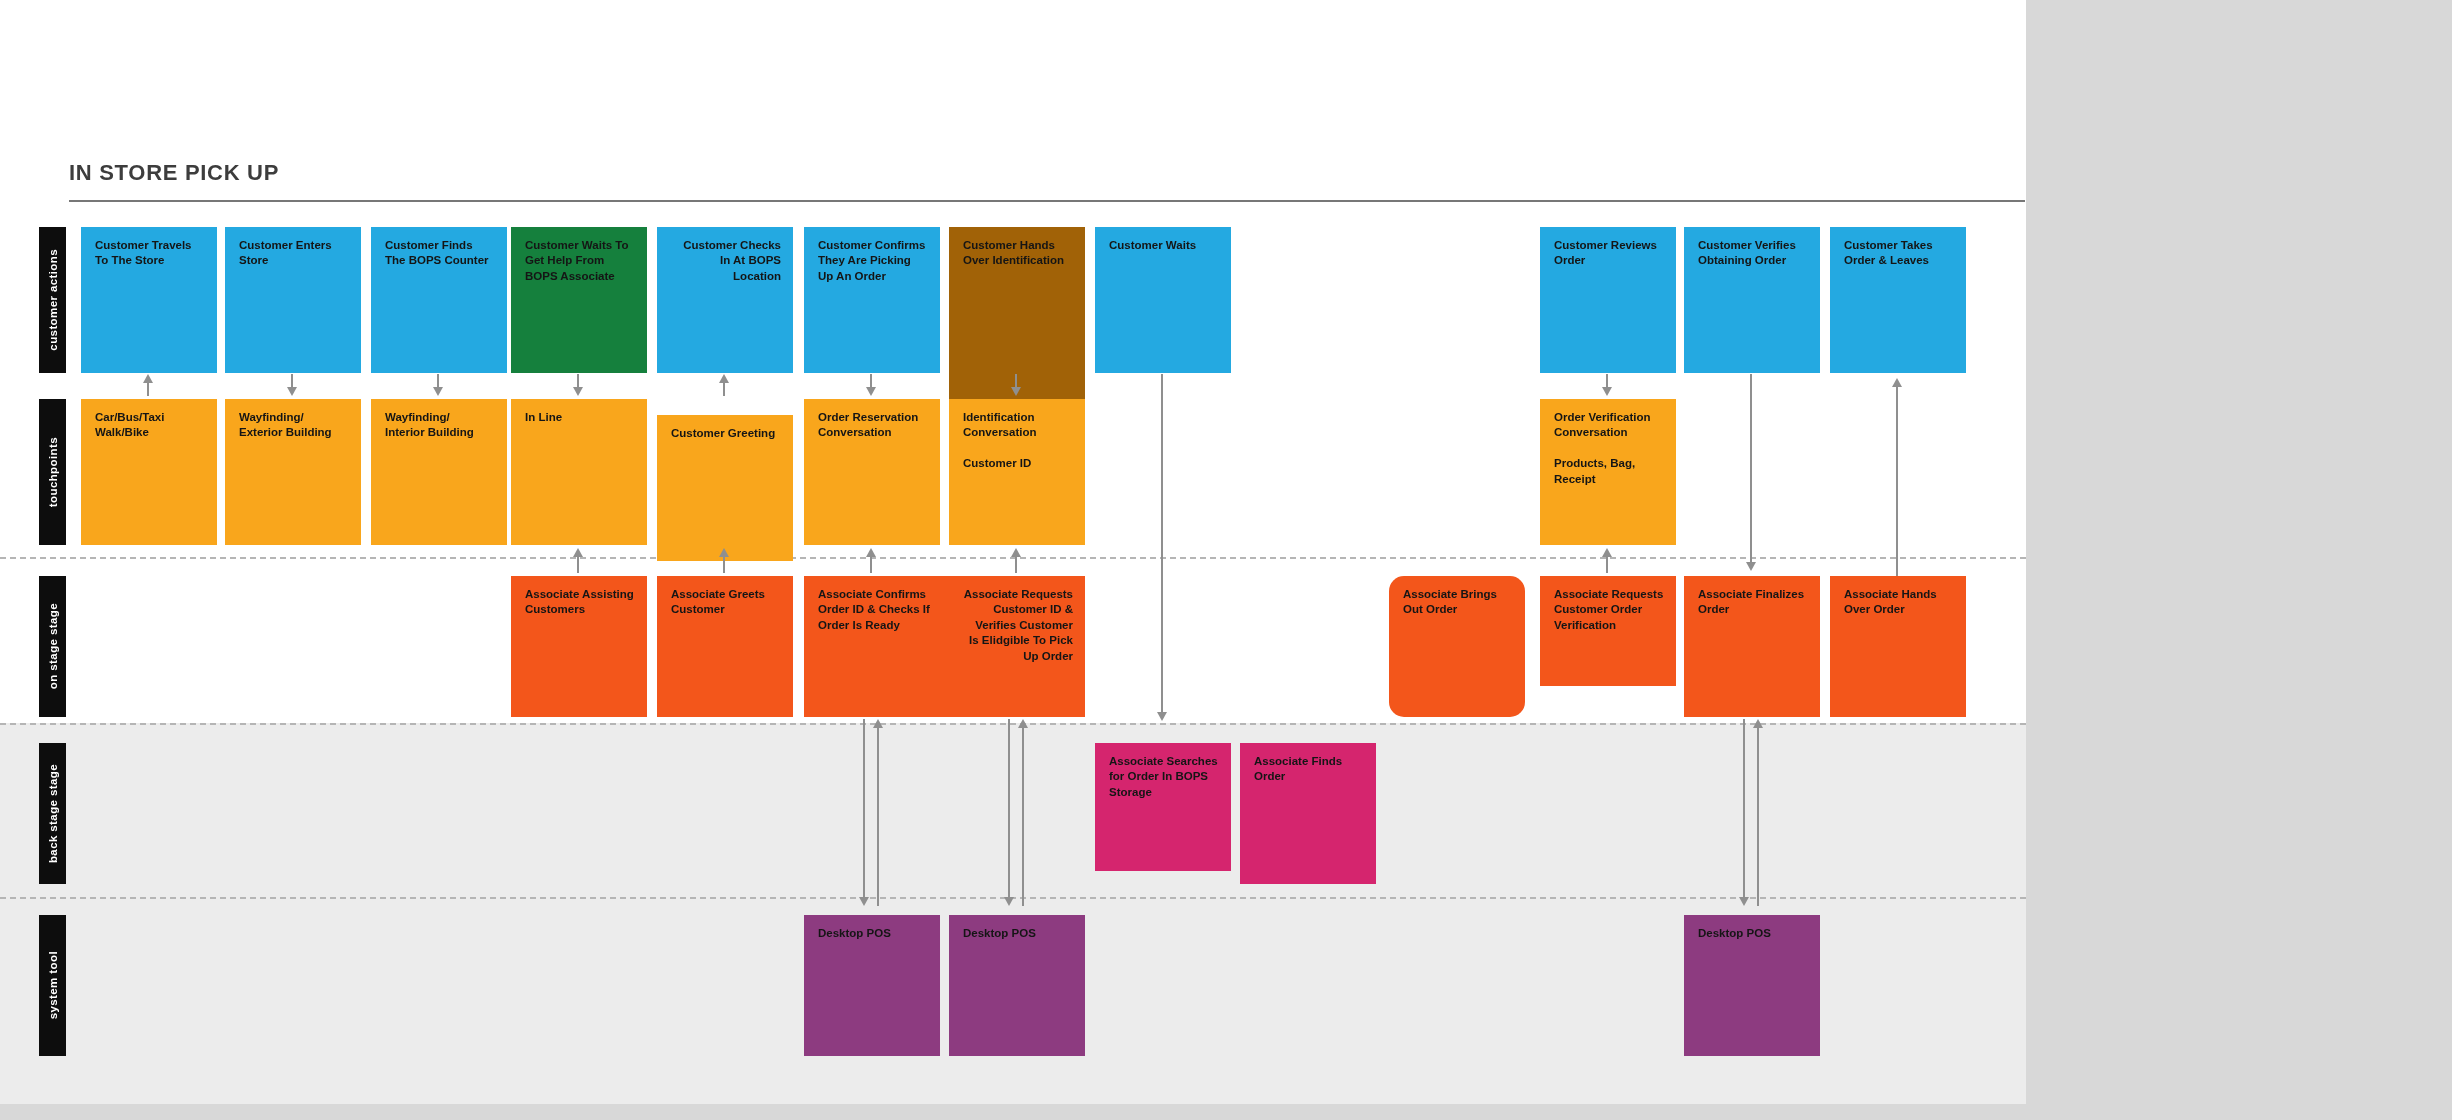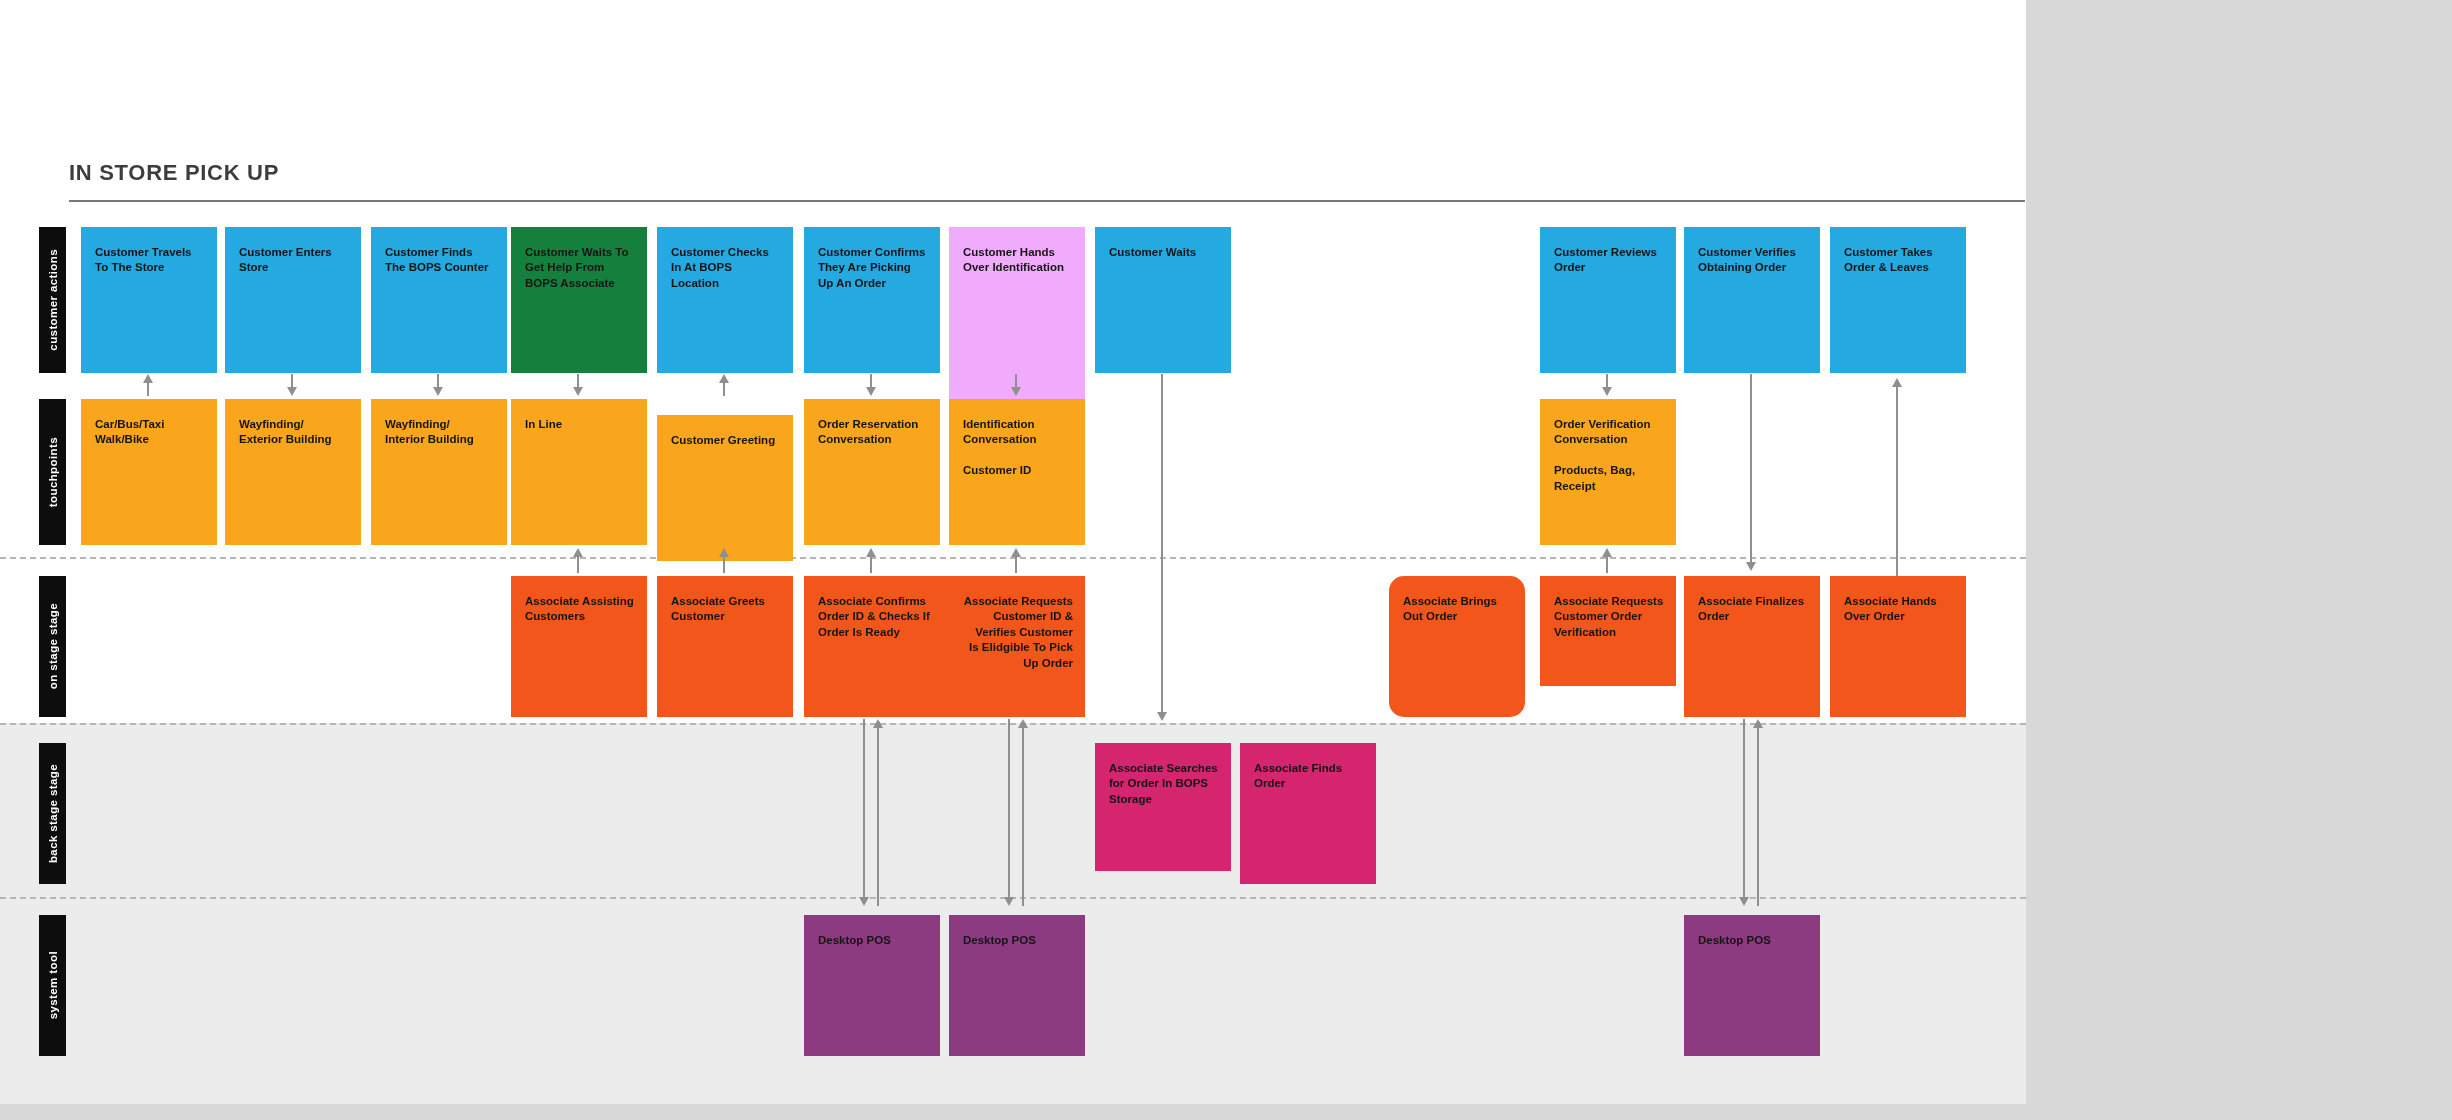--- a/index.html
+++ b/index.html
@@ -2,21 +2,21 @@
 <html><head>
 <meta charset="utf-8">
 <style>
   html,body{margin:0;padding:0;background:#d8d8d8;font-family:"Liberation Sans",sans-serif;}
   #canvas{position:relative;width:2452px;height:1120px;background:#d8d8d8;overflow:hidden;}
   .frame{position:absolute;left:0;top:0;width:2026px;height:1104px;background:#ffffff;}
   .band{position:absolute;left:0;top:723px;width:2026px;height:381px;background:#ececec;}
   .dashed{position:absolute;left:0;width:2026px;height:0;border-top:2px dashed #b5b5b5;}
   .title{position:absolute;left:69px;top:160px;font-size:22px;font-weight:700;color:#3d3d3d;letter-spacing:.7px;}
   .rule{position:absolute;left:69px;top:200px;width:1956px;height:2px;background:#777777;}
-  .note{position:absolute;box-sizing:border-box;padding:18px 12px 0 14px;font-size:11.5px;font-weight:700;
+  .note{position:absolute;box-sizing:border-box;padding:11px 12px 0 14px;font-size:11.5px;font-weight:700;
         line-height:1.34;color:#151515;white-space:pre-line;}
   .lane-label{position:absolute;display:flex;align-items:center;justify-content:center;}
   .lane-label span{writing-mode:vertical-rl;transform:rotate(180deg);font-size:11.5px;font-weight:700;
         letter-spacing:.4px;color:#ffffff;}
   .cline{position:absolute;width:2px;}
   .ahead{position:absolute;width:0;height:0;}
 </style>
 </head>
 <body>
 
@@ -29,23 +29,23 @@
   <div class="dashed" style="top: 723px; border-top-color: rgb(181, 181, 181);"></div>
   <div class="dashed" style="top: 897px; border-top-color: rgb(181, 181, 181);"></div>
   <div id="content">
       <div class="lane-label" style="left: 39px; top: 227px; width: 27px; height: 146px; background: rgb(13, 13, 13);">
         <span style="color: rgb(255, 255, 255);">customer actions</span>
       </div>
       <div class="note" style="left: 81px; top: 227px; width: 136px; height: 146px; background: rgb(36, 169, 225);">Customer Travels To The Store</div>
       <div class="note" style="left: 225px; top: 227px; width: 136px; height: 146px; background: rgb(36, 169, 225);">Customer Enters Store</div>
       <div class="note" style="left: 371px; top: 227px; width: 136px; height: 146px; background: rgb(36, 169, 225);">Customer Finds The BOPS Counter</div>
       <div class="note" style="left: 511px; top: 227px; width: 136px; height: 146px; background: #15803d;">Customer Waits To Get Help From BOPS Associate</div>
-      <div class="note" style="left: 657px; top: 227px; width: 136px; height: 146px; background: rgb(36, 169, 225);">Customer Checks In At BOPS Location</div>
+      <div class="note" style="left: 657px; top: 227px; width: 136px; height: 146px; background: rgb(36, 169, 225); text-align: right;">Customer Checks In At BOPS Location</div>
       <div class="note" style="left: 804px; top: 227px; width: 136px; height: 146px; background: rgb(36, 169, 225);">Customer Confirms They Are Picking Up An Order</div>
-      <div class="note" style="left: 949px; top: 227px; width: 136px; height: 188px; background: #f0abfc;">Customer Hands Over Identification</div>
+      <div class="note" style="left: 949px; top: 227px; width: 136px; height: 188px; background: #a16207;">Customer Hands Over Identification</div>
       <div class="note" style="left: 1095px; top: 227px; width: 136px; height: 146px; background: rgb(36, 169, 225);">Customer Waits</div>
       <div class="note" style="left: 1540px; top: 227px; width: 136px; height: 146px; background: rgb(36, 169, 225);">Customer Reviews Order</div>
       <div class="note" style="left: 1684px; top: 227px; width: 136px; height: 146px; background: rgb(36, 169, 225);">Customer Verifies Obtaining Order</div>
       <div class="note" style="left: 1830px; top: 227px; width: 136px; height: 146px; background: rgb(36, 169, 225);">Customer Takes Order &amp; Leaves</div>
       <div class="lane-label" style="left: 39px; top: 399px; width: 27px; height: 146px; background: rgb(13, 13, 13);">
         <span style="color: rgb(255, 255, 255);">touchpoints</span>
       </div>
       <div class="note" style="left: 81px; top: 399px; width: 136px; height: 146px; background: rgb(249, 166, 28);">Car/Bus/Taxi
 Walk/Bike</div>
       <div class="note" style="left: 225px; top: 399px; width: 136px; height: 146px; background: rgb(249, 166, 28);">Wayfinding/

